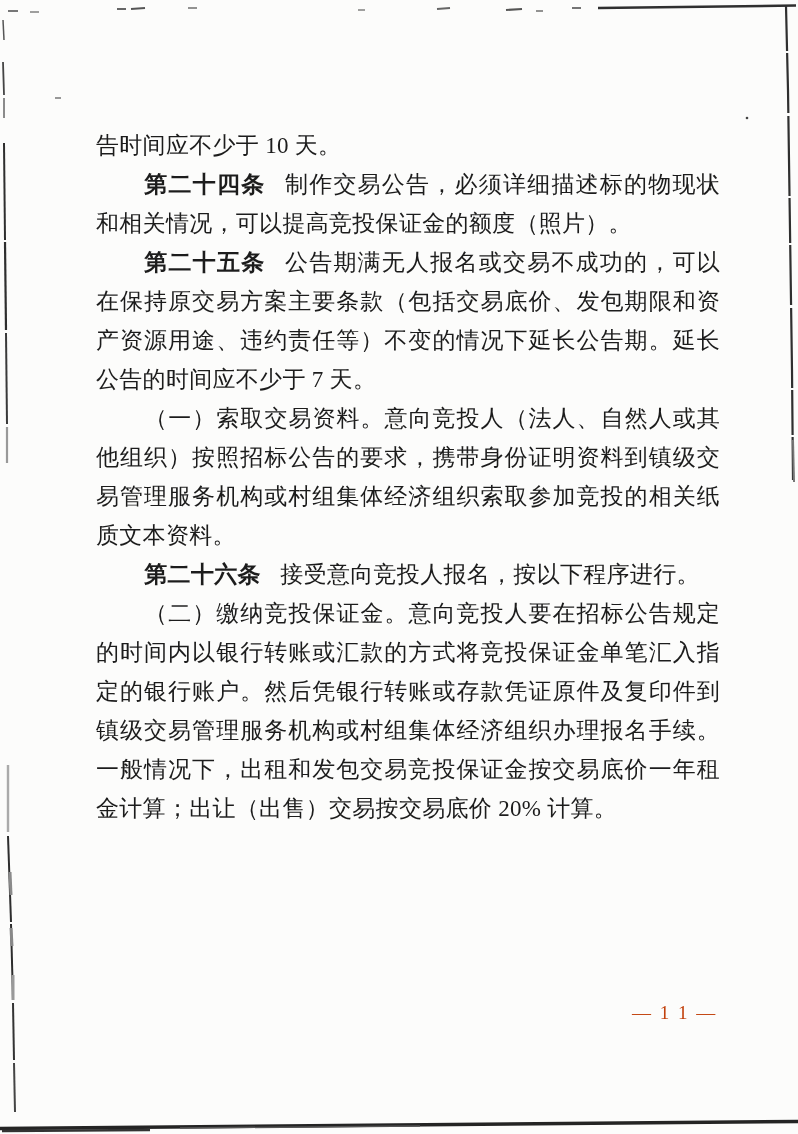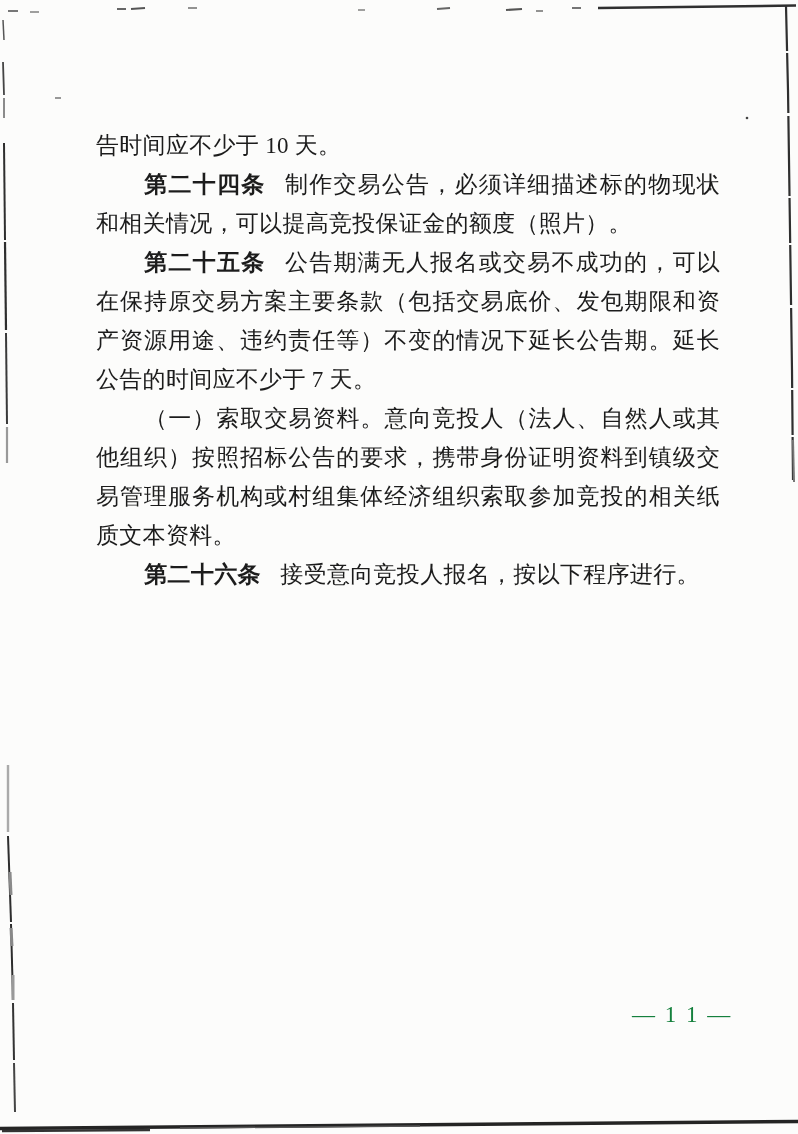--- a/index.html
+++ b/index.html
@@ -46,23 +46,23 @@
   }
   .art {
     font-weight: 700;
     margin-right: 0.85em;
   }
   .page-number {
     position: absolute;
     left: 632px;
     top: 1002px;
     width: 90px;
-    font-size: 23px;
+    font-size: 19px;
     letter-spacing: 2px;
-    color: #15803d;
+    color: #c2410c;
     white-space: nowrap;
   }
 </style>
 </head>
 <body>
 
 <div class="page">
 
   <svg class="scan-layer" viewBox="0 0 798 1134" xmlns="http://www.w3.org/2000/svg">
 
@@ -134,20 +134,23 @@
     </p>
 
     <p>
       <span>（一）索取交易资料。意向竞投人（法人、自然人或其他组织）按照招标公告的要求，携带身份证明资料到镇级交易管理服务机构或村组集体经济组织索取参加竞投的相关纸质文本资料。</span>
     </p>
 
     <p>
       <span class="art">第二十六条</span><span>接受意向竞投人报名，按以下程序进行。</span>
     </p>
 
+    <p>
+      <span>（二）缴纳竞投保证金。意向竞投人要在招标公告规定的时间内以银行转账或汇款的方式将竞投保证金单笔汇入指定的银行账户。然后凭银行转账或存款凭证原件及复印件到镇级交易管理服务机构或村组集体经济组织办理报名手续。一般情况下，出租和发包交易竞投保证金按交易底价一年租金计算；出让（出售）交易按交易底价 20% 计算。</span>
+    </p>
 
 
 
   </div>
 
   <div class="page-number">— 1 1 —</div>
 
 </div>
 
 </body></html>

